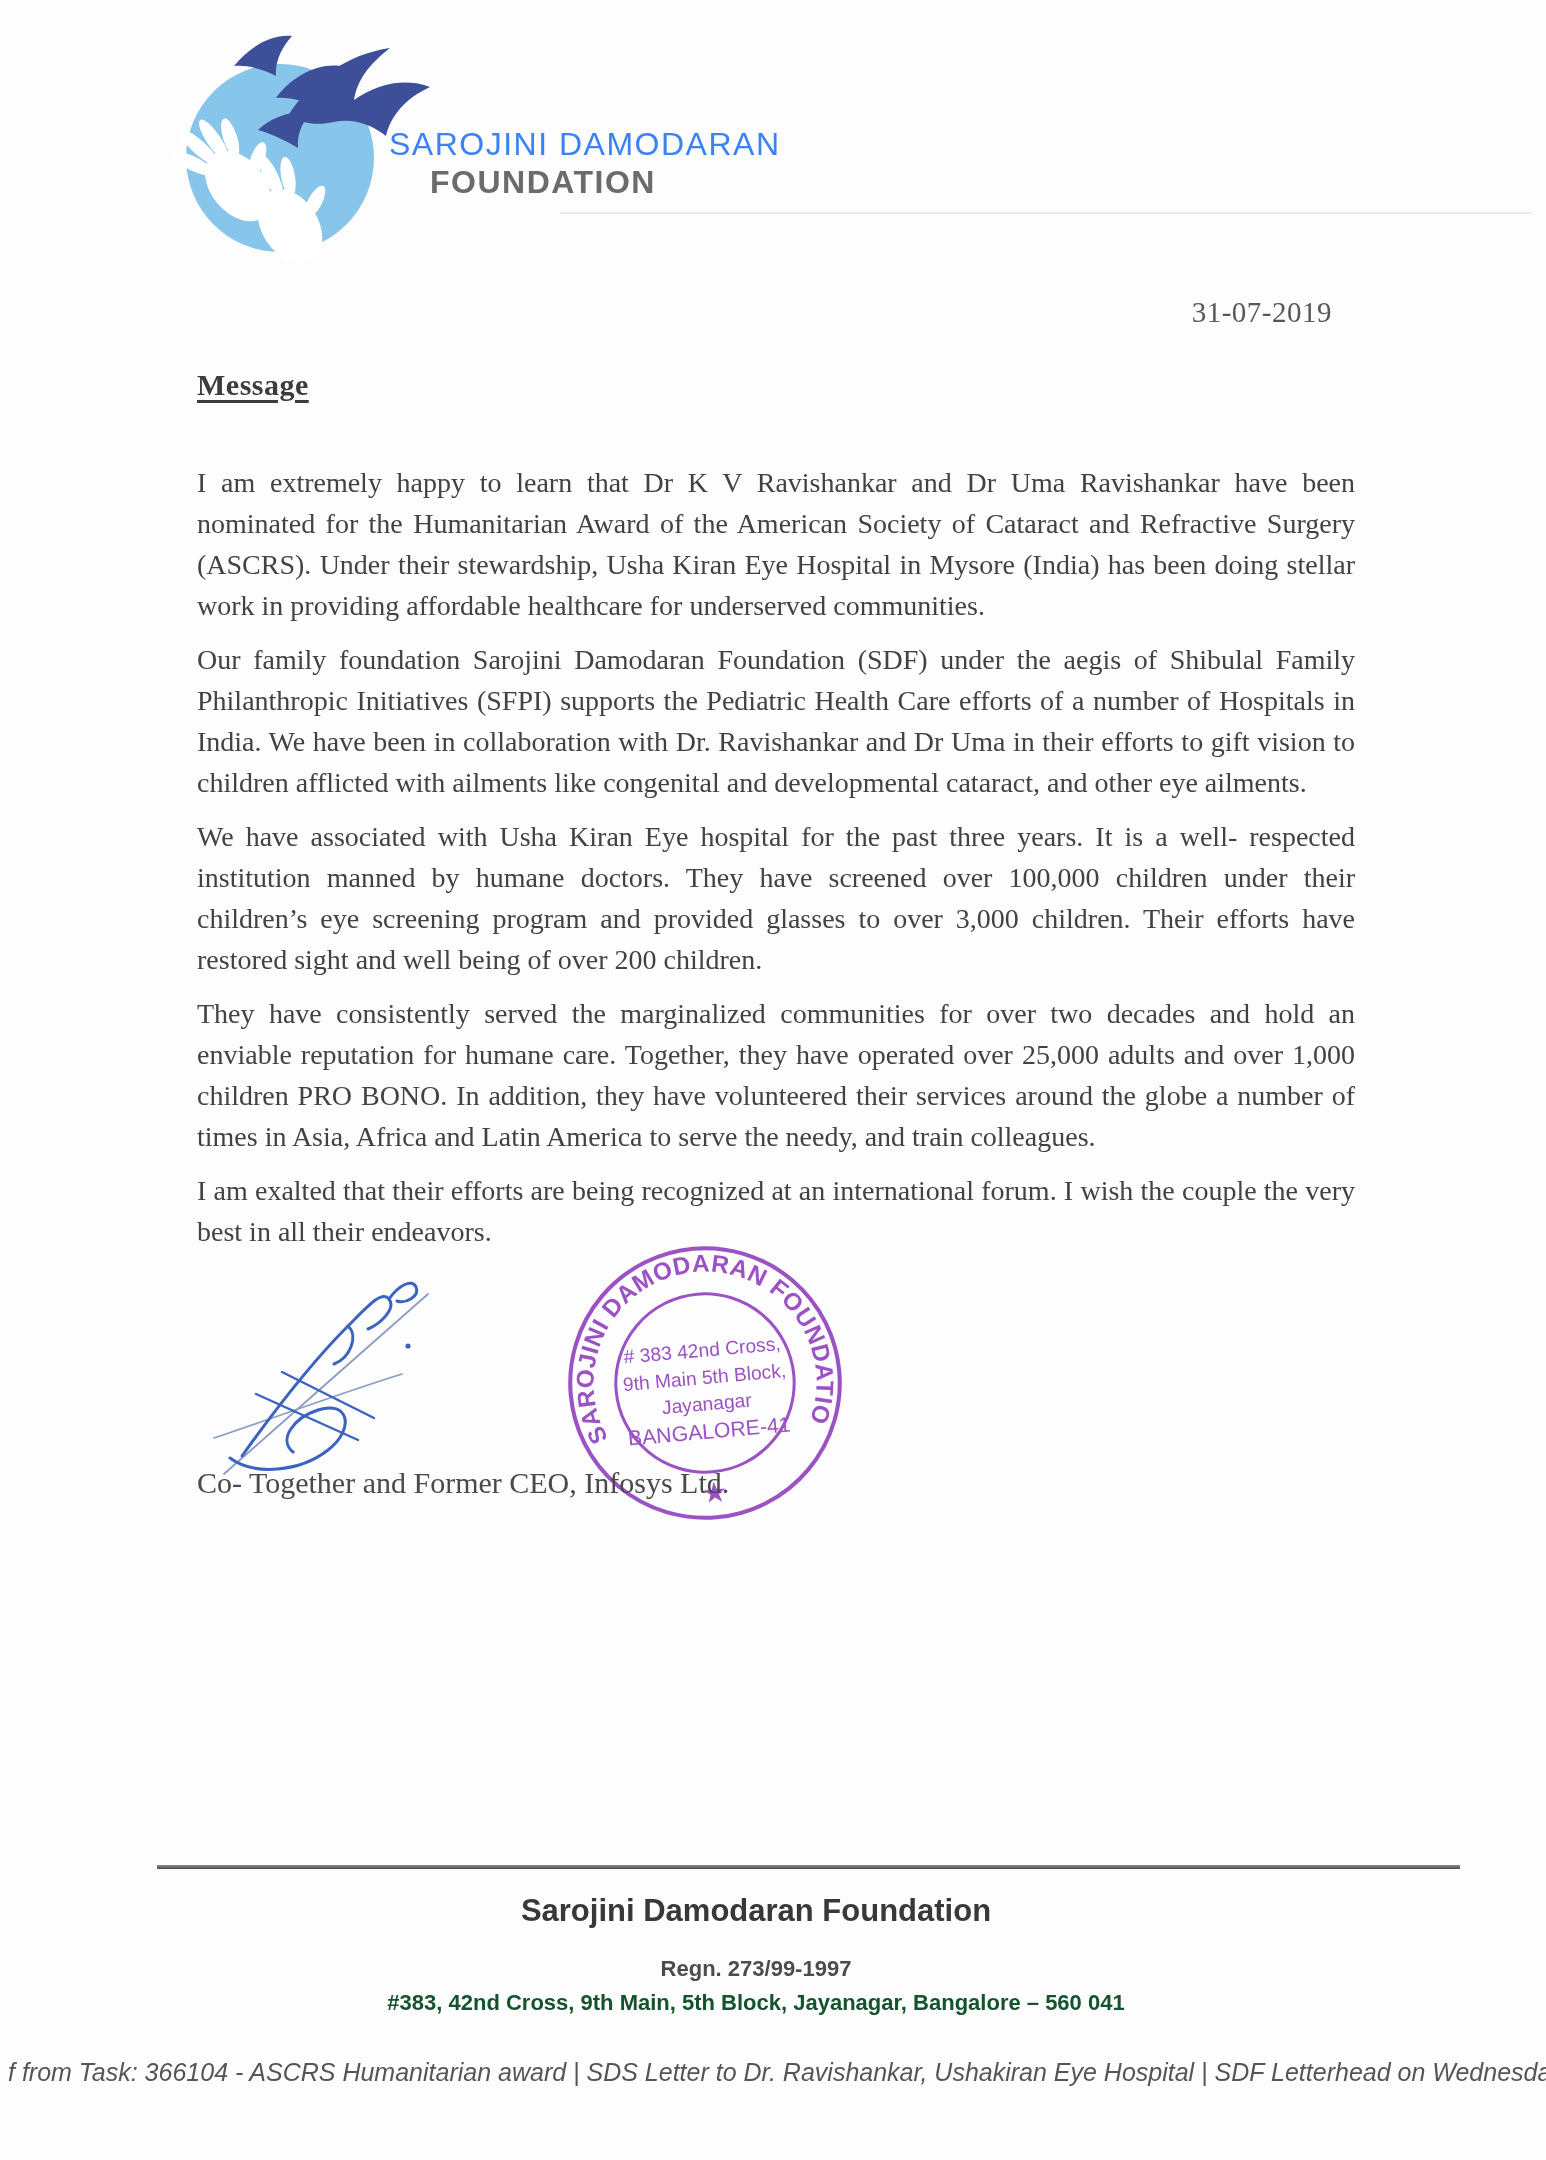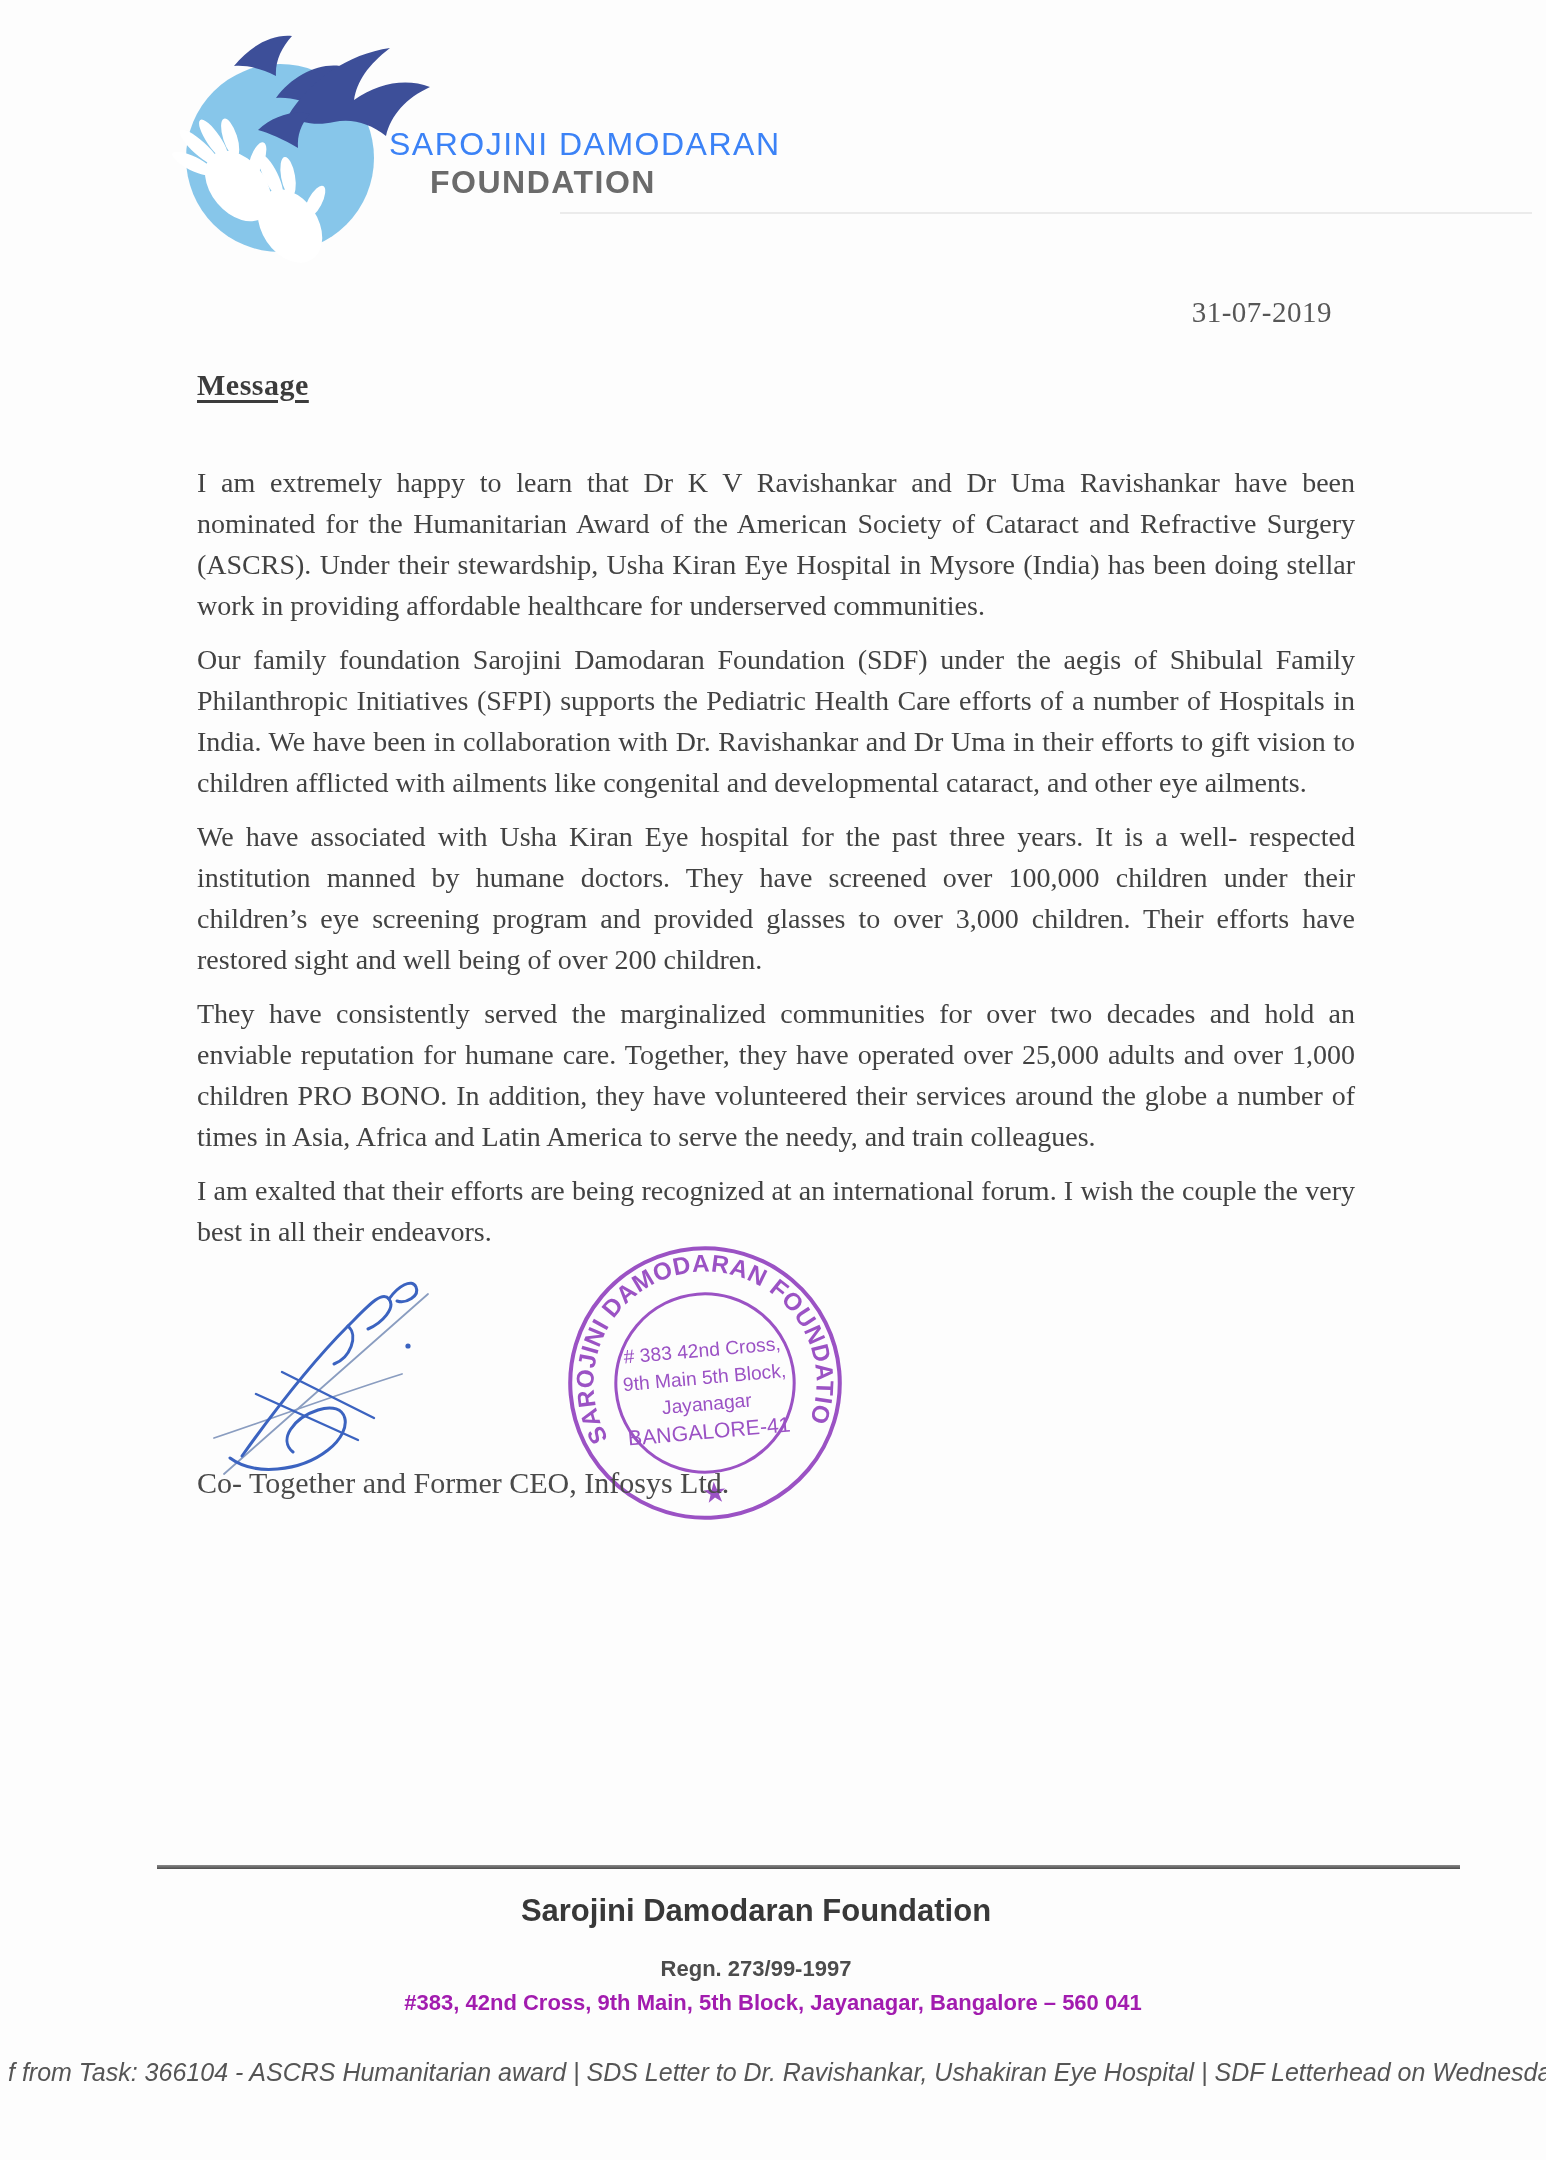--- a/index.html
+++ b/index.html
@@ -27,21 +27,21 @@
   .bodytext{position:absolute;left:197px;top:462px;width:1158px;font-size:28px;line-height:41px;text-align:justify;color:#424242;}
   .bodytext p{margin:0 0 13px 0;}
   
   .sig-draw{position:absolute;left:196px;top:1242px;width:270px;height:250px;}
   .stamp{position:absolute;left:553px;top:1231px;width:304px;height:304px;transform:rotate(-5deg);opacity:0.92;}
   .sig-block{position:absolute;left:197px;top:1462px;font-size:30px;line-height:41px;color:#4a4a4a;}
   
   .foot-rule{position:absolute;left:157px;top:1865px;width:1303px;height:4px;background:linear-gradient(#8a8a8a,#4d4d4d);}
   .foot-org{position:absolute;left:0;top:1893px;width:1512px;text-align:center;font-size:31px;font-weight:700;color:#383838;font-family:"Liberation Sans",sans-serif;}
   .foot-regn{position:absolute;left:0;top:1956px;width:1512px;text-align:center;font-size:22px;font-weight:700;color:#4c4c4c;font-family:"Liberation Sans",sans-serif;}
-  .foot-addr{position:absolute;left:0;top:1990px;width:1512px;text-align:center;font-size:22px;font-weight:700;color:#a21caf;font-family:"Liberation Sans",sans-serif;padding-left:17px;}
+  .foot-addr{position:absolute;left:0;top:1990px;width:1512px;text-align:center;font-size:22px;font-weight:700;color:#14532d;font-family:"Liberation Sans",sans-serif;}
   .caption{
     position:absolute;left:8px;top:2058px;width:1600px;
     font-family:"Liberation Sans",sans-serif;font-style:italic;
     font-size:25px;color:#555;white-space:nowrap;
   }
 </style>
 </head>
 <body>
 
 <div class="page">

